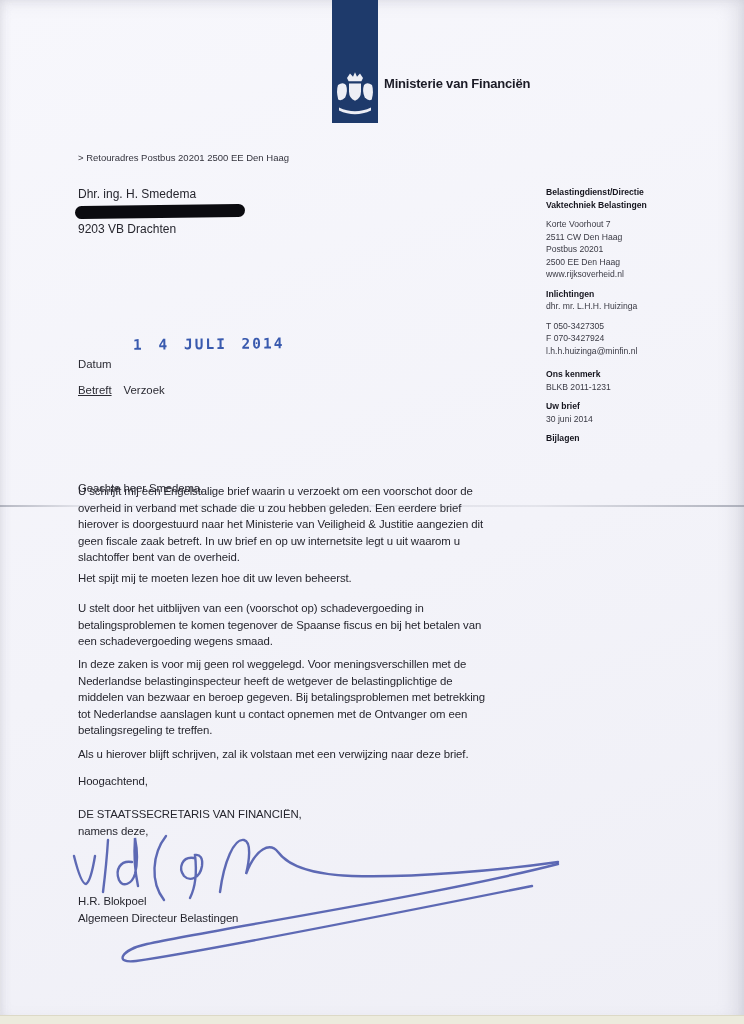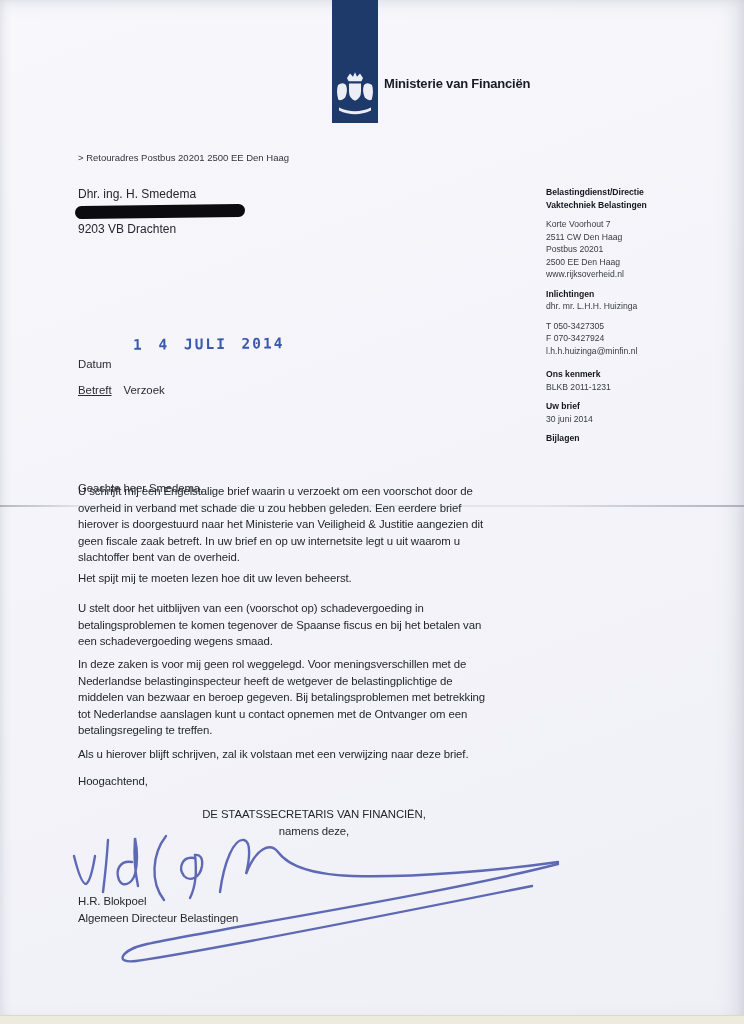--- a/index.html
+++ b/index.html
@@ -34,21 +34,21 @@
   
   .para { position:absolute; left:78px; width:472px; font-size:11.4px; line-height:16.6px; letter-spacing:-0.1px;
           white-space:pre-line; color:#26262e; }
   .p-sal   { top:451px;margin-top:29px; }
   .p-1     { top:483px; }
   .p-2     { top:570px; }
   .p-3     { top:600px; }
   .p-4     { top:656px; }
   .p-5     { top:746px; }
   .p-vale  { top:773px; }
-  .p-auth  { top:806px;text-align:center; }
+  .p-auth  { top:806px; }
   .p-signer{ top:893px; }
   
   .signature { position:absolute; left:62px; top:828px; width:510px; height:140px; pointer-events:none; }
   .signature path { fill:none; stroke:#4351a8; stroke-width:2.4; stroke-linecap:round; opacity:.85; }
   
   .crease { position:absolute; left:0; top:505px; width:744px; height:2px;
             background:linear-gradient(90deg, rgba(120,125,140,.5), rgba(120,125,140,.10) 12%, rgba(120,125,140,.13) 72%, rgba(120,125,140,.5) 97%); }
   .bottom-edge { position:absolute; left:0; bottom:0; width:100%; height:8px; background:#ecebdd; border-top:1px solid #dcd9c6; }
 </style>
 </head>

